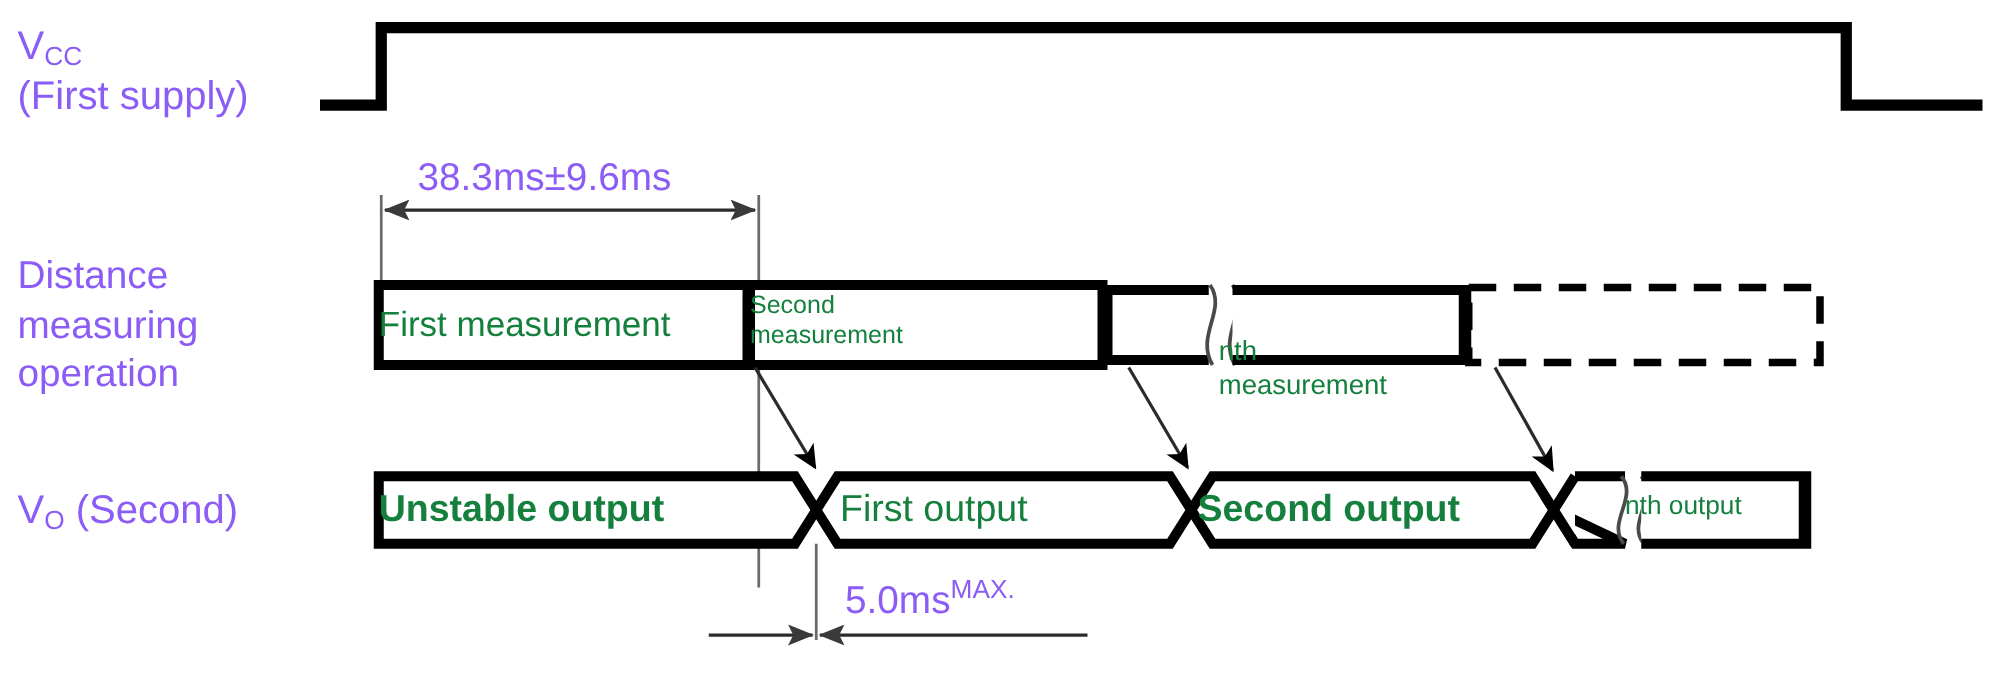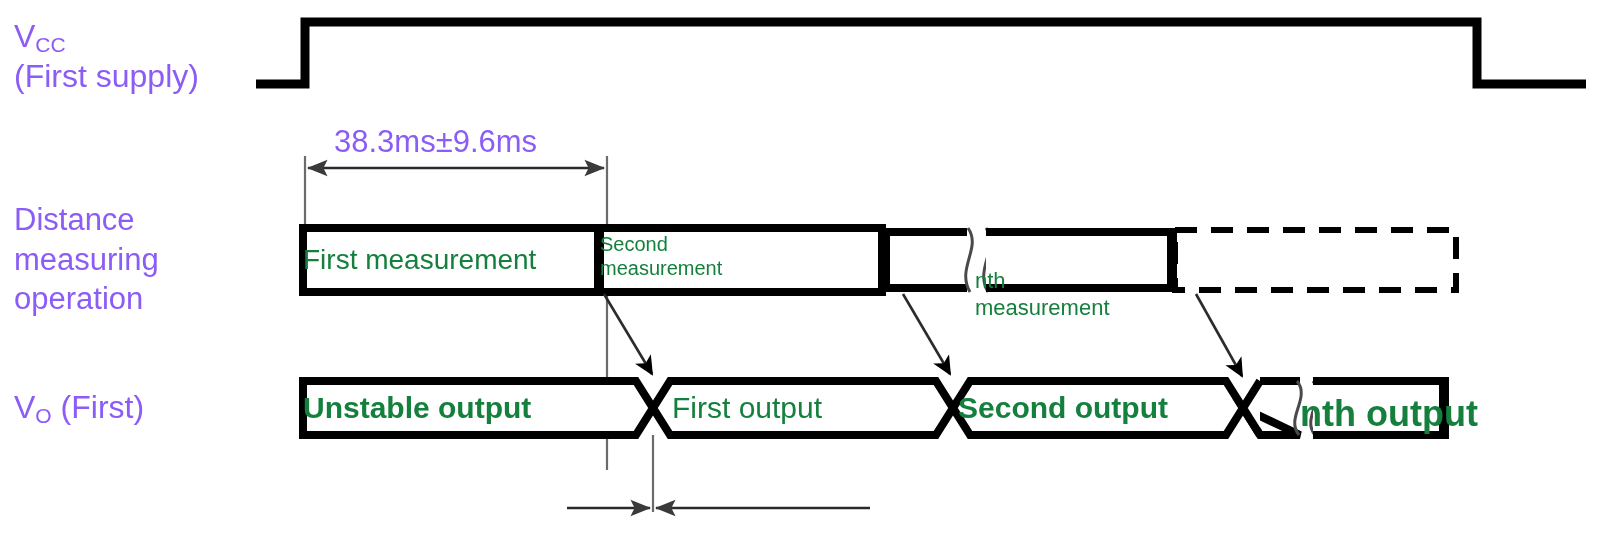--- a/index.html
+++ b/index.html
@@ -27,21 +27,21 @@
   #t-bot-label .sup{font-size:21px;position:relative;top:-12px;}
 
   .boxtext{position:absolute;text-align:left;color:#15803d;white-space:pre;}
   #txt-first-meas{left:303px;top:244px;width:295px;font-size:28px;}
   #txt-second-meas{left:600px;top:232px;width:282px;font-size:20px;line-height:1.22;}
   #txt-nth-meas{left:975px;top:232px;width:198px;font-size:22px;line-height:1.22;}
 
   #txt-unstable{left:303px;top:391px;width:332px;font-size:30px;font-weight:bold;}
   #txt-first-out{left:672px;top:391px;width:264px;font-size:30px;}
   #txt-second-out{left:958px;top:391px;width:258px;font-size:30px;font-weight:bold;}
-  #txt-nth-out{left:1300px;top:393px;width:146px;font-size:36px;font-weight:bold;}
+  #txt-nth-out{left:1300px;top:393px;width:146px;font-size:21px;}
 </style>
 </head>
 <body>
 
 <div class="stage">
 
   <svg class="canvas" viewBox="0 0 1600 541">
     <defs>
       <marker id="arrowFill" viewBox="0 0 10 10" refX="9.4" refY="5" markerWidth="9" markerHeight="9" orient="auto-start-reverse">
         <path d="M 0 0.6 L 10 5 L 0 9.4 L 2.2 5 Z" fill="#000"></path>
@@ -112,23 +112,24 @@
     </g>
   </svg>
 
   <div class="lbl" id="vcc-label"><span>V</span><span class="sub">CC</span></div>
   <div class="lbl" id="vcc-line2">(First supply)</div>
 
   <div class="lbl" id="dist-label" style="white-space: pre-line;">Distance
 measuring
 operation</div>
 
-  <div class="lbl" id="vo-label"><span>V</span><span class="sub">O</span><span> (First)</span></div>
+  <div class="lbl" id="vo-label"><span>V</span><span class="sub">O</span><span> (Second)</span></div>
 
   <div class="lbl" id="t-top-label">38.3ms±9.6ms</div>
+  <div class="lbl" id="t-bot-label"><span>5.0ms</span><span class="sup">MAX.</span></div>
 
   <div class="boxtext" id="txt-first-meas">First measurement</div>
   <div class="boxtext" id="txt-second-meas" style="white-space: pre-line;">Second
 measurement</div>
   <div class="boxtext" id="txt-nth-meas" style="white-space: pre-line; margin-top: 36px;">nth
 measurement</div>
 
   <div class="boxtext" id="txt-unstable">Unstable output</div>
   <div class="boxtext" id="txt-first-out">First output</div>
   <div class="boxtext" id="txt-second-out">Second output</div>

